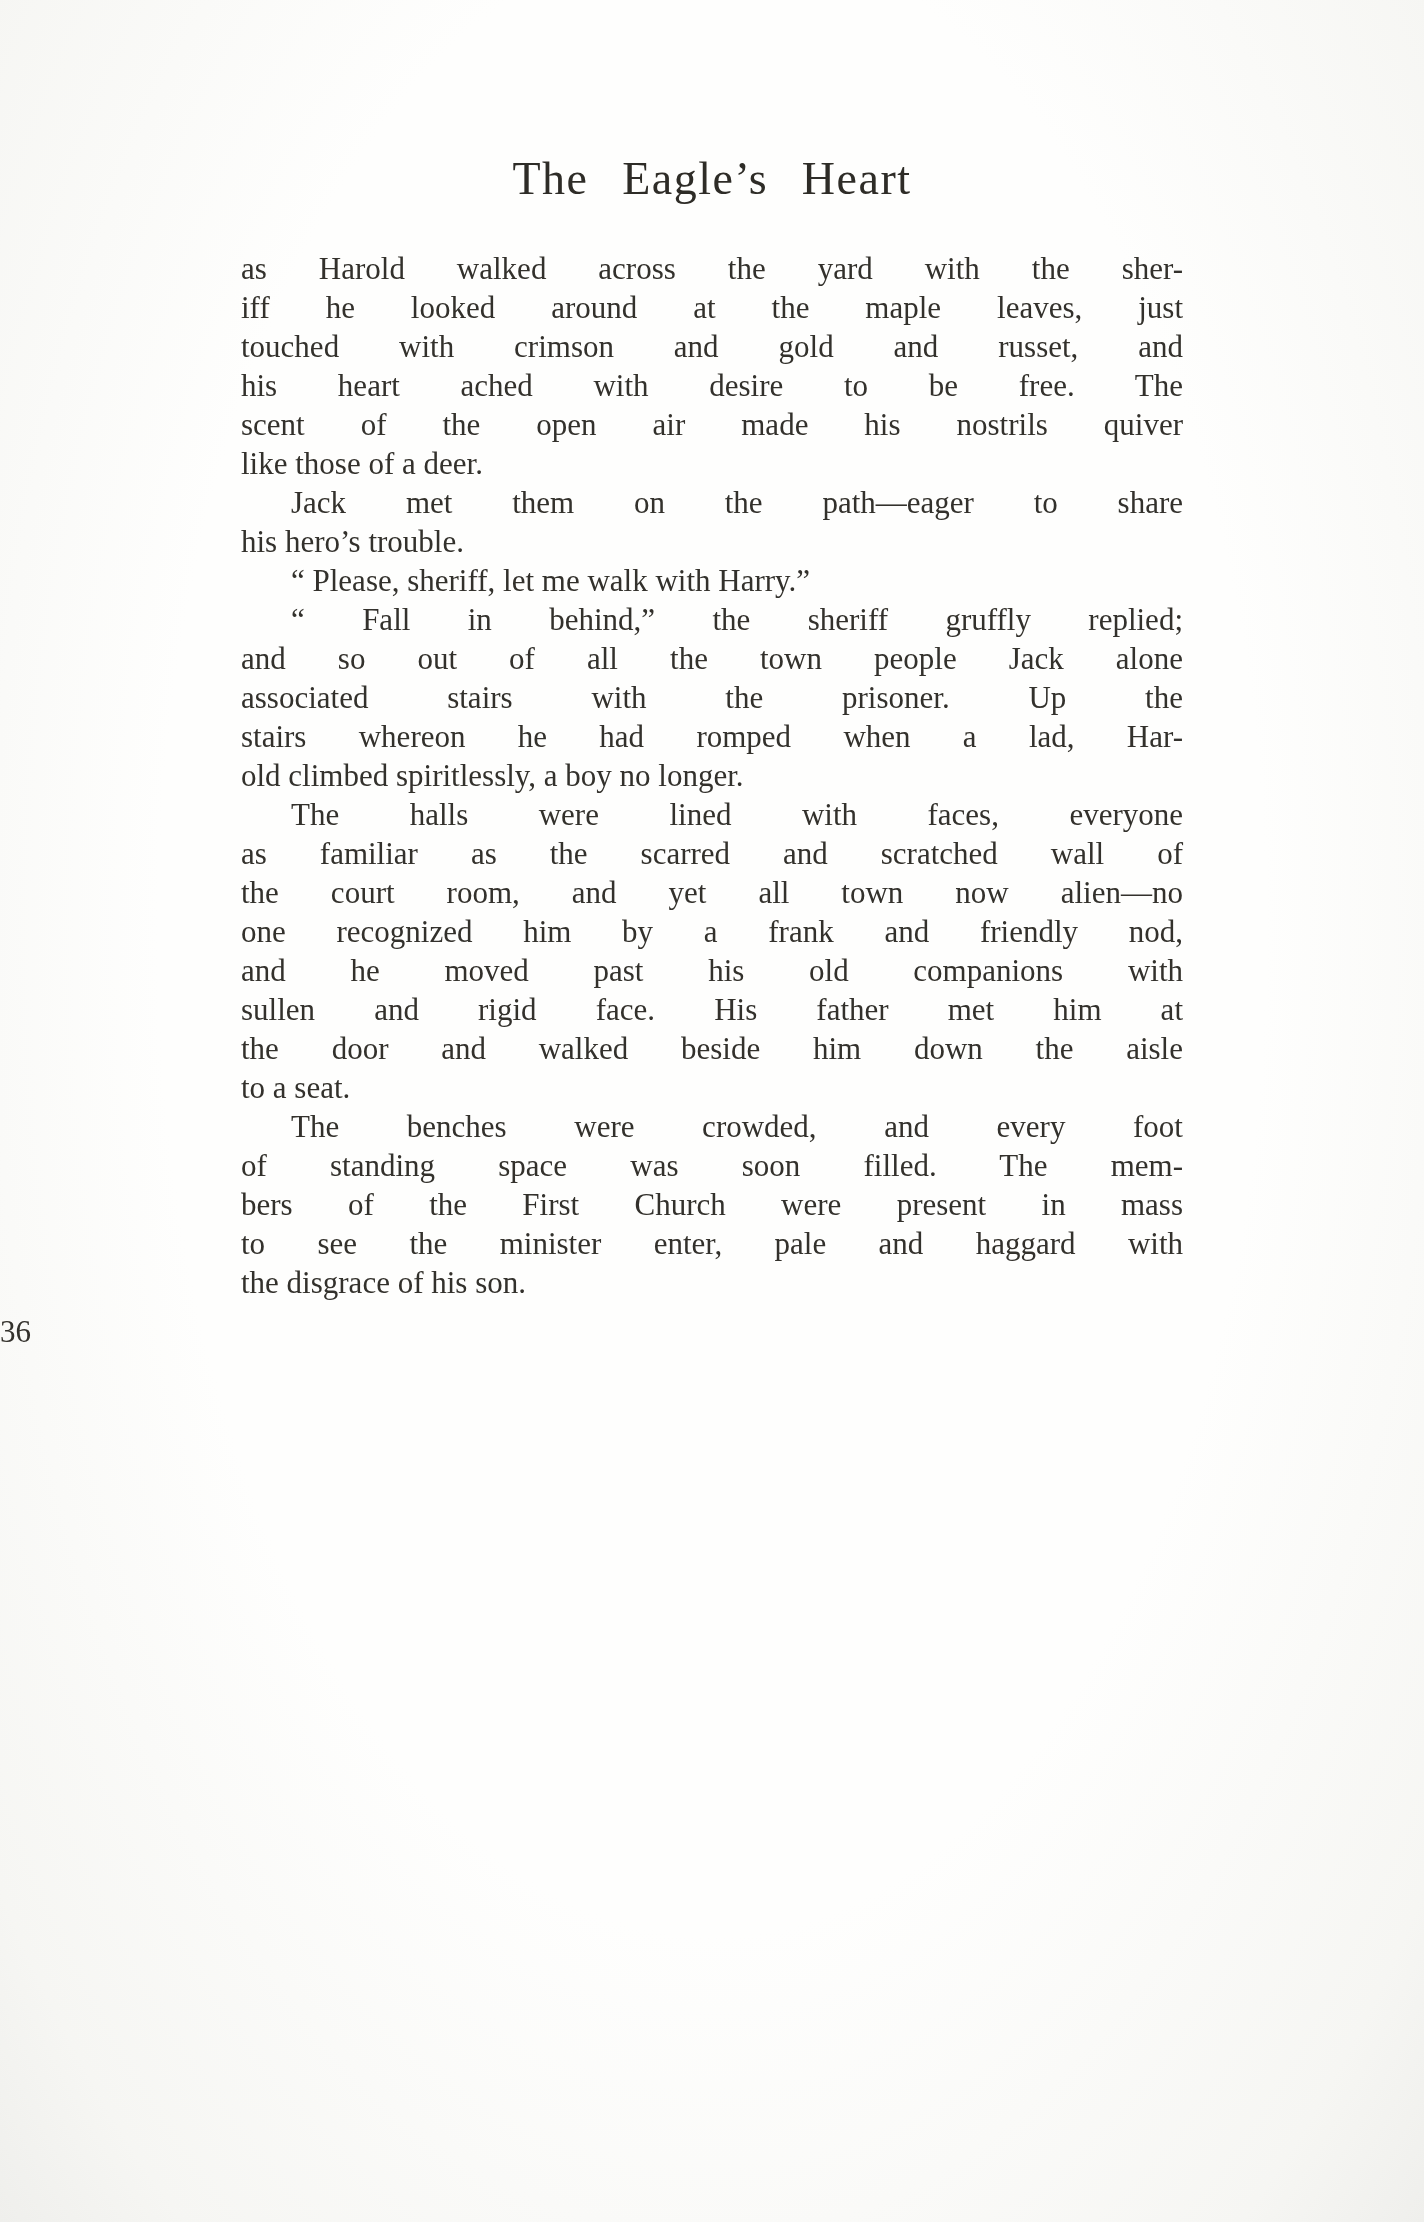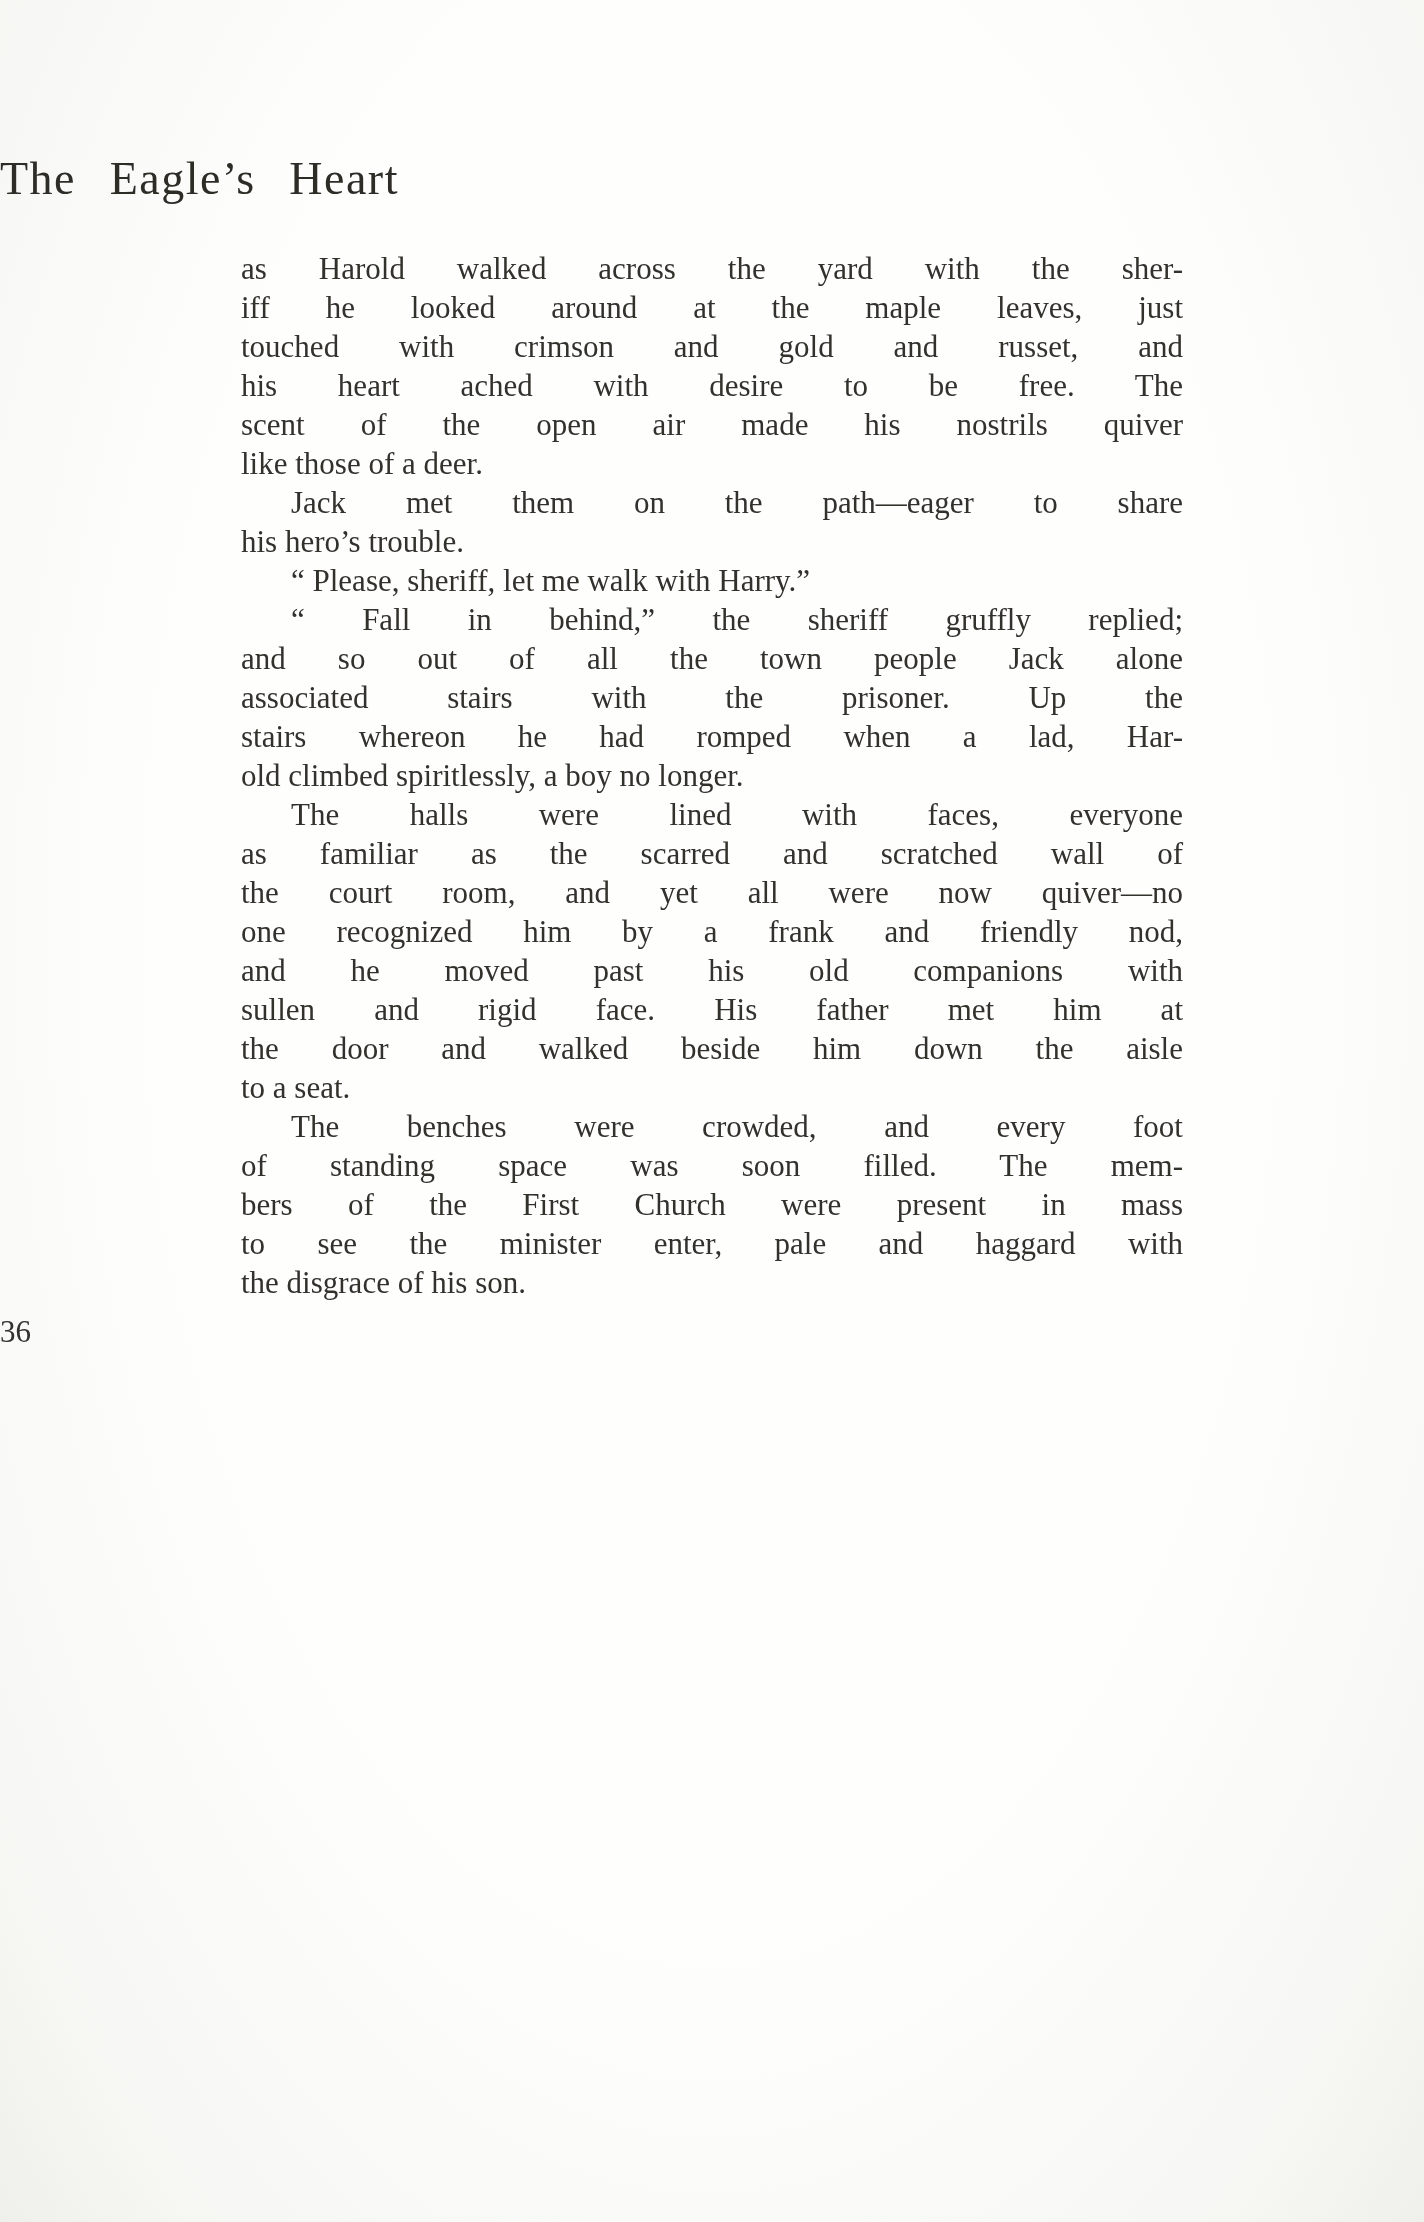--- a/index.html
+++ b/index.html
@@ -14,21 +14,21 @@
     margin: 0 auto;
     box-sizing: border-box;
     background:
       radial-gradient(ellipse at 50% 42%, #fefefd 55%, #f6f6f3 88%, #efefec 100%);
     color: #33312c;
     font-family: "Liberation Serif", "DejaVu Serif", serif;
     overflow: hidden;
   }
   .page-title {
     margin-top: 152px;
-    text-align: left;
+    text-align: center;
     font-size: 46px;
     font-weight: normal;
     letter-spacing: 1.5px;
     word-spacing: 0.45em;
     color: #2e2c27;
   }
   .text-block {
     width: 942px;
     margin: 44px auto 0 auto;
     font-size: 31px;
@@ -82,21 +82,21 @@
       <div class="para">
         <div class="line indent">“ Fall in behind,” the sheriff gruffly replied;</div>
         <div class="line">and so out of all the town people Jack alone</div>
         <div class="line">associated stairs with the prisoner.  Up the</div>
         <div class="line">stairs whereon he had romped when a lad, Har-</div>
         <div class="line last">old climbed spiritlessly, a boy no longer.</div>
       </div>
       <div class="para">
         <div class="line indent">The halls were lined with faces, everyone</div>
         <div class="line">as familiar as the scarred and scratched wall of</div>
-        <div class="line">the court room, and yet all were now quiver—no</div>
+        <div class="line">the court room, and yet all town now alien—no</div>
         <div class="line">one recognized him by a frank and friendly nod,</div>
         <div class="line">and he moved past his old companions with</div>
         <div class="line">sullen and rigid face.  His father met him at</div>
         <div class="line">the door and walked beside him down the aisle</div>
         <div class="line last">to a seat.</div>
       </div>
       <div class="para">
         <div class="line indent">The benches were crowded, and every foot</div>
         <div class="line">of standing space was soon filled.  The mem-</div>
         <div class="line">bers of the First Church were present in mass</div>

